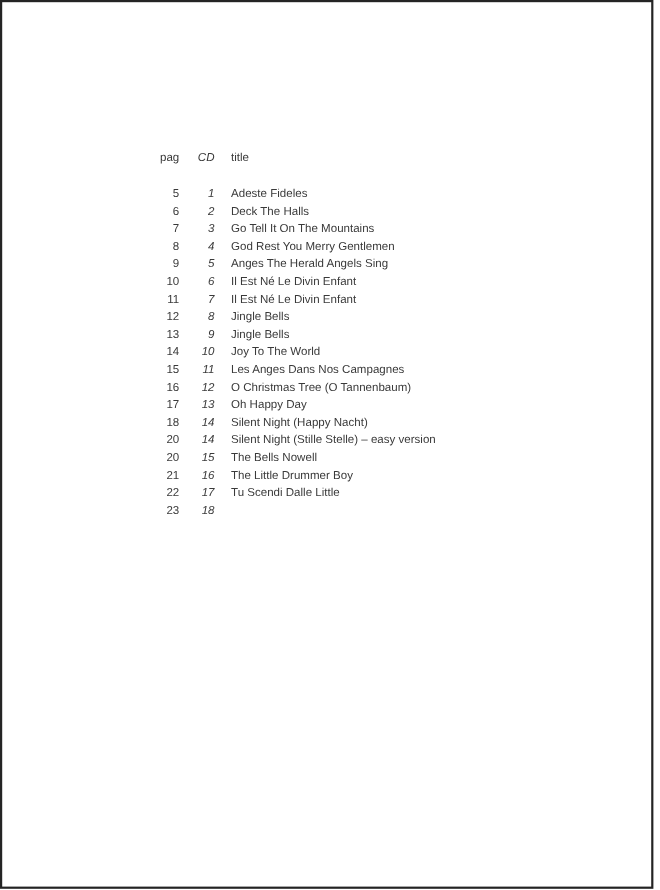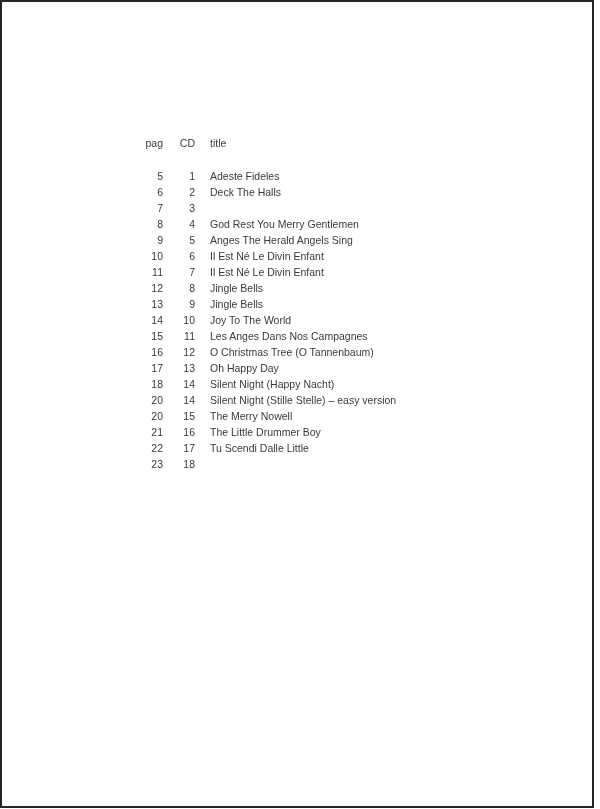--- a/index.html
+++ b/index.html
@@ -45,20 +45,21 @@
   }
   .c-pag {
     display: inline-block;
     width: 45px;
     text-align: right;
   }
   .c-cd {
     display: inline-block;
     width: 32px;
     text-align: right;
+    font-style: italic;
   }
   .c-title {
     display: inline-block;
     margin-left: 15px;
     text-align: right;
   }
   .rows {
     margin-top: 17px;
   }
 </style>
@@ -83,20 +84,21 @@
 
   <div class="row">
     <span class="c-pag">6</span>
     <span class="c-cd">2</span>
     <span class="c-title">Deck The Halls</span>
   </div>
 
   <div class="row">
     <span class="c-pag">7</span>
     <span class="c-cd">3</span>
+    <span class="c-title">Go Tell It On The Mountains</span>
   </div>
 
   <div class="row">
     <span class="c-pag">8</span>
     <span class="c-cd">4</span>
     <span class="c-title">God Rest You Merry Gentlemen</span>
   </div>
 
   <div class="row">
     <span class="c-pag">9</span>
@@ -160,21 +162,21 @@
 
   <div class="row">
     <span class="c-pag">20</span>
     <span class="c-cd">14</span>
     <span class="c-title">Silent Night (Stille Stelle) – easy version</span>
   </div>
 
   <div class="row">
     <span class="c-pag">20</span>
     <span class="c-cd">15</span>
-    <span class="c-title">The Merry Nowell</span>
+    <span class="c-title">The Bells Nowell</span>
   </div>
 
   <div class="row">
     <span class="c-pag">21</span>
     <span class="c-cd">16</span>
     <span class="c-title">The Little Drummer Boy</span>
   </div>
 
   <div class="row">
     <span class="c-pag">22</span>

